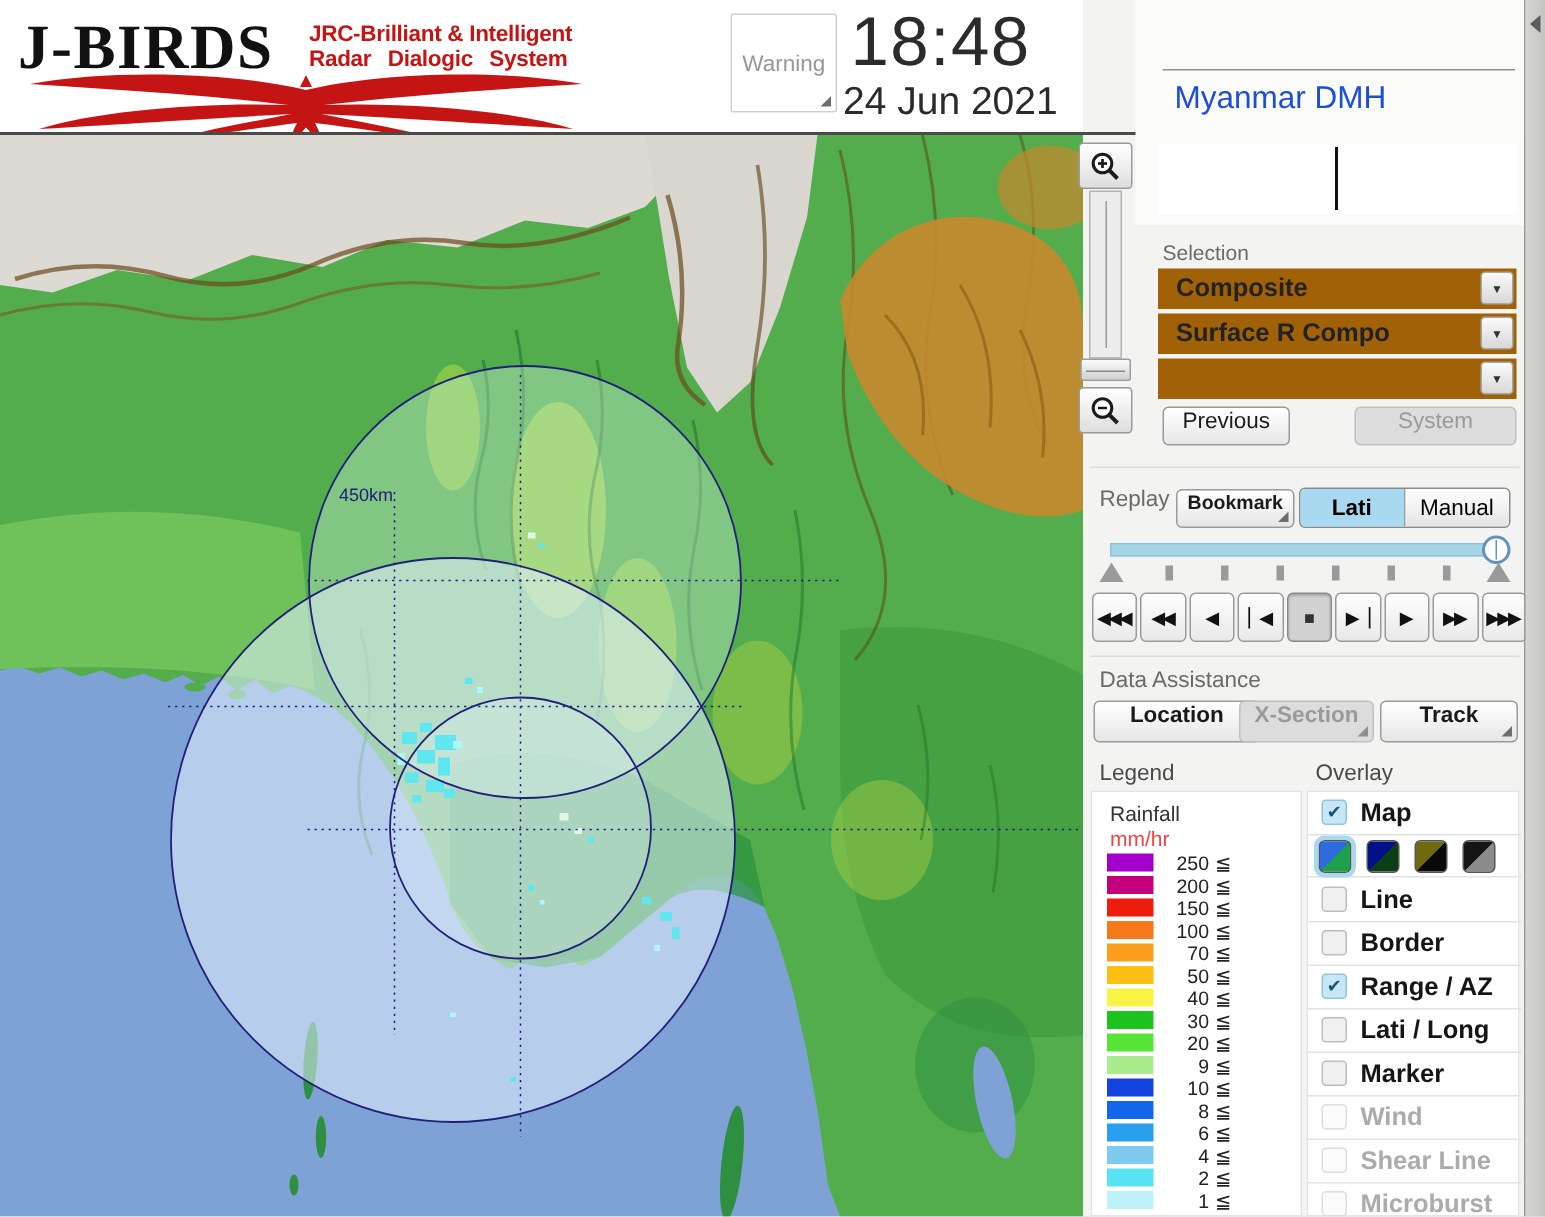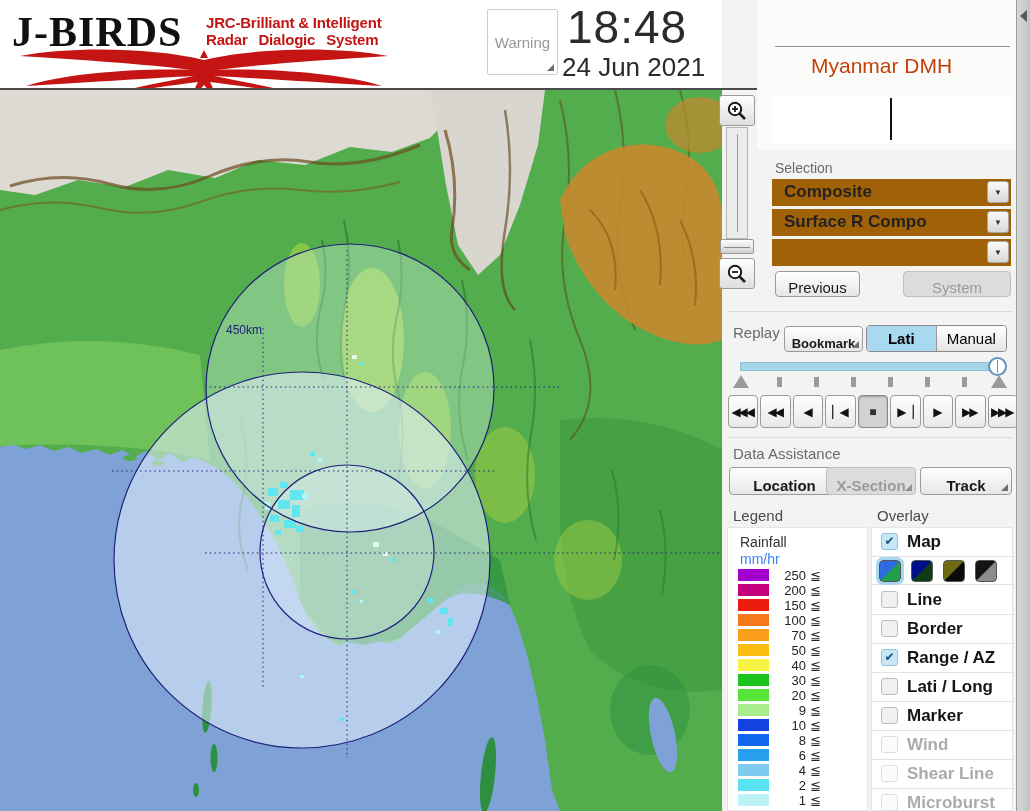--- a/index.html
+++ b/index.html
@@ -46,21 +46,21 @@
   .sec-label { position:absolute; color:#6a6a6a; font-size:14px; }
   #selection-label { left:53px; top:160px; }
 
   .dd-row { position:absolute; left:50px; width:239px; height:27px; background:#a16207; }
   .dd-text { position:absolute; left:12px; top:3px; font-size:17px; font-weight:bold; color:#222; }
   .dd-arrow-btn { position:absolute; right:2px; top:2px; width:22px; height:22px; border:1px solid #a6a6a6; border-radius:3px;
      background:linear-gradient(#fafafa,#d8d8d8); font-size:8px; color:#333; display:flex; align-items:center; justify-content:center; }
   #dd1 { top:179px; } #dd2 { top:209px; } #dd3 { top:239px; }
 
   .btn { border:1px solid #9a9a9a; border-radius:4px; background:linear-gradient(#ffffff,#e6e6e6);
-     font-size:15px; color:#1a1a1a; display:flex; align-items:flex-end; justify-content:center; position:absolute; }
+     font-size:15px; color:#1a1a1a; display:flex; align-items:flex-start; justify-content:center; position:absolute; }
   .btn.disabled { background:#dcdcdc; color:#9a9a9a; border-color:#c0c0c0; }
   #previous-btn { left:53px; top:271px; width:85px; height:26px; }
   #select-btn   { left:181px; top:271px; width:108px; height:26px; }
 
   .hdiv { position:absolute; left:5px; width:286px; height:1px; background:#dcdcdc; }
 
   
   #replay-label { left:11px; top:324px; font-size:15px; }
   #bookmark-btn { left:62px; top:326px; width:79px; height:26px; font-size:13px; font-weight:bold; }
   #automanual { position:absolute; left:144px; top:325px; width:141px; height:27px; border:1px solid #8a8a8a; border-radius:4px; overflow:hidden; display:flex; }
@@ -83,21 +83,21 @@
   #da-label { left:11px; top:445px; font-size:15px; }
   #loc-btn { left:7px; top:467px; width:111px; height:28px; font-weight:bold; }
   #xsec-btn { left:104px; top:467px; width:90px; height:28px; font-weight:bold; }
   #track-btn { left:198px; top:467px; width:92px; height:28px; font-weight:bold; }
 
   
   #legend-label { left:11px; top:507px; font-size:15px; color:#4a4a4a; }
   #overlay-label { left:155px; top:507px; font-size:15px; color:#4a4a4a; }
   #legend-box { position:absolute; left:5px; top:527px; width:141px; height:284px; background:#fff; border:1px solid #e4e4e4; }
   #legend-t1 { position:absolute; left:12px; top:6px; font-size:14px; color:#333; }
-  #legend-t2 { position:absolute; left:12px; top:23px; font-size:14px; color:#3b82f6; }
+  #legend-t2 { position:absolute; left:12px; top:23px; font-size:14px; color:#ef4444; }
   .lg-row { position:absolute; left:0; width:141px; height:15px; }
   .lg-sw { position:absolute; left:10px; top:1px; width:31px; height:12px; }
   .lg-val { position:absolute; left:42px; top:0px; width:36px; text-align:right; font-size:13px; color:#222; }
   .lg-le { position:absolute; left:82px; top:0px; font-size:13px; color:#222; }
 
   
   #overlay-box { position:absolute; left:149px; top:527px; width:142px; height:284px; background:#fff; border:1px solid #e4e4e4; }
   .ov-row { position:absolute; left:0; width:142px; height:29px; border-bottom:1px solid #e2e2e2; }
   .cbx { position:absolute; left:9px; top:5px; width:17px; height:17px; border-radius:3px; border:1px solid #bdbdbd; background:#f0f0f0;
      font-size:12px; line-height:15px; text-align:center; color:#15547e; }
@@ -300,21 +300,21 @@
       <svg width="20" height="20" viewBox="0 0 20 20">
         <circle cx="10" cy="10" r="8.4" fill="none" stroke="#1a1a1a" stroke-width="1.7"></circle>
         <text x="10" y="14.4" text-anchor="middle" font-size="11.5" font-weight="bold" fill="#1a1a1a" font-family="Liberation Sans,sans-serif">?</text>
       </svg>
     </div>
   </div>
 
   <div id="panel">
     <div id="panel-top-white"></div>
     <div id="icon-rule" style="position:absolute; left:53px; top:46px; width:235px; height:1px; background:#8f8f8f;"></div>
-    <div id="site-name" style="position:absolute; left:61px; top:54px; font-size:21px; color:#c2410c;margin-left:28px;">Myanmar DMH</div>
+    <div id="site-name" style="position:absolute; left:61px; top:54px; font-size:21px; color:#1d4ed8;">Myanmar DMH</div>
     <div id="name-field">
       <div id="text-cursor"></div>
     </div>
 
     <div id="selection-label" class="sec-label">Selection</div>
     <div id="dd1" class="dd-row">
       <span class="dd-text">Composite</span>
       <span class="dd-arrow-btn">▼</span>
     </div>
     <div id="dd2" class="dd-row">

